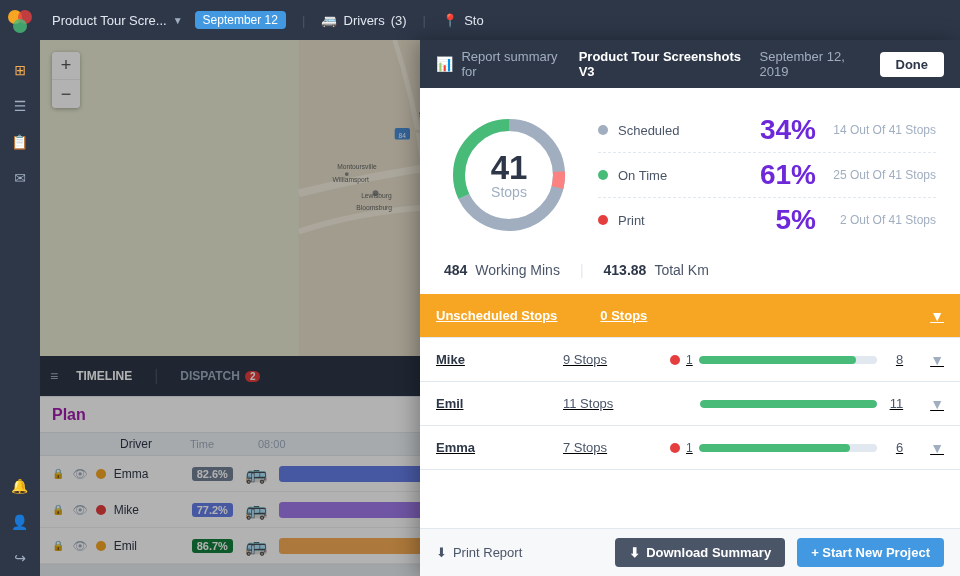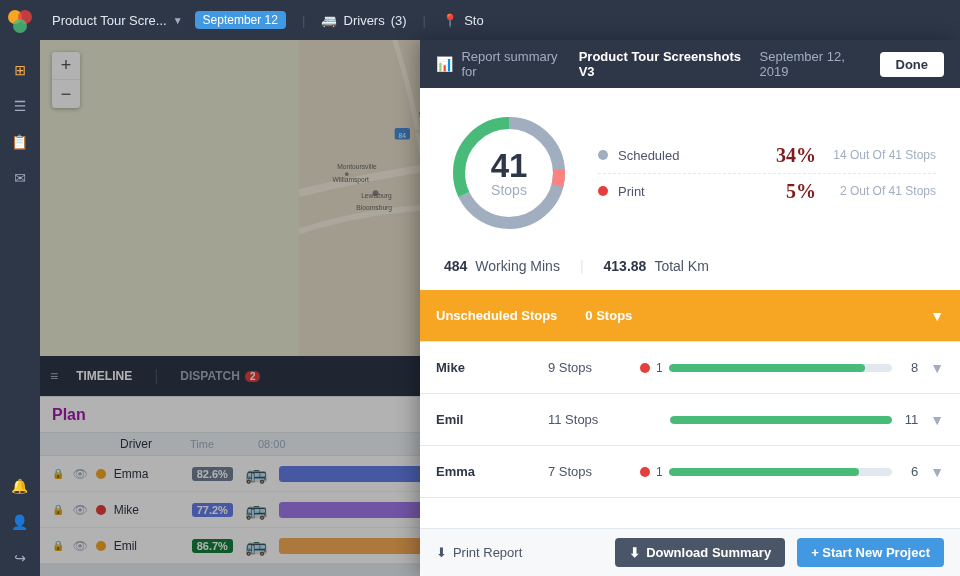--- a/index.html
+++ b/index.html
@@ -303,43 +303,44 @@
     .stat-row {
       display: flex;
       align-items: center;
       padding: 6px 0;
       border-bottom: 1px dashed #e2e8f0;
       gap: 10px;
     }
     .stat-row:last-child { border-bottom: none; }
     .stat-dot { width: 10px; height: 10px; border-radius: 50%; flex-shrink: 0; }
     .stat-name { font-size: 13px; color: #4a5568; width: 90px; }
-    .stat-pct { font-size: 20px; font-weight: 700; color: #7f1d1d; margin-left: auto; font-family: Liberation Serif, serif; }
+    .stat-pct { font-size: 28px; font-weight: 700; color: #6d28d9; margin-left: auto; }
     .stat-detail { font-size: 12px; color: #a0aec0; width: 110px; text-align: right; }
 
     
     .working-stats {
       display: flex;
       align-items: center;
       padding: 8px 24px 16px;
       gap: 4px;
       font-size: 14px;
       color: #4a5568;
     }
     .working-stats .num { font-weight: 700; color: #2d3748; margin-right: 4px; }
 
     
     .driver-table { flex: 1; overflow: hidden; }
     .driver-table-row {
       display: flex;
       align-items: center;
       padding: 0 16px;
-      height: 52px;
+      height: 44px;
       border-bottom: 1px solid #e2e8f0;
-      gap: 12px;
+      gap: 27px;
+      text-decoration: underline;
     }
     .driver-table-row.unscheduled {
       background: #f6a623;
       color: white;
       font-weight: 700;
     }
     .driver-table-name { width: 100px; font-size: 13px; font-weight: 600; color: #2d3748; }
     .driver-table-stops { width: 80px; font-size: 13px; color: #4a5568; }
     .driver-table-bar { flex: 1; display: flex; align-items: center; gap: 6px; }
     .missed-dot { width: 10px; height: 10px; border-radius: 50%; background: #e53e3e; flex-shrink: 0; }
@@ -618,20 +619,26 @@
           </div>
 
           <div class="stats-list">
             <div class="stat-row">
               <div class="stat-dot" style="background:#a0aec0;"></div>
               <span class="stat-name">Scheduled</span>
               <span class="stat-pct">34%</span>
               <span class="stat-detail">14 Out Of 41 Stops</span>
             </div>
             <div class="stat-row">
+              <div class="stat-dot" style="background:#48bb78;"></div>
+              <span class="stat-name">On Time</span>
+              <span class="stat-pct">61%</span>
+              <span class="stat-detail">25 Out Of 41 Stops</span>
+            </div>
+            <div class="stat-row">
               <div class="stat-dot" style="background:#e53e3e;"></div>
               <span class="stat-name">Print</span>
               <span class="stat-pct">5%</span>
               <span class="stat-detail">2 Out Of 41 Stops</span>
             </div>
           </div>
         </div>
 
         <div class="working-stats">
           <span class="num">484</span>

